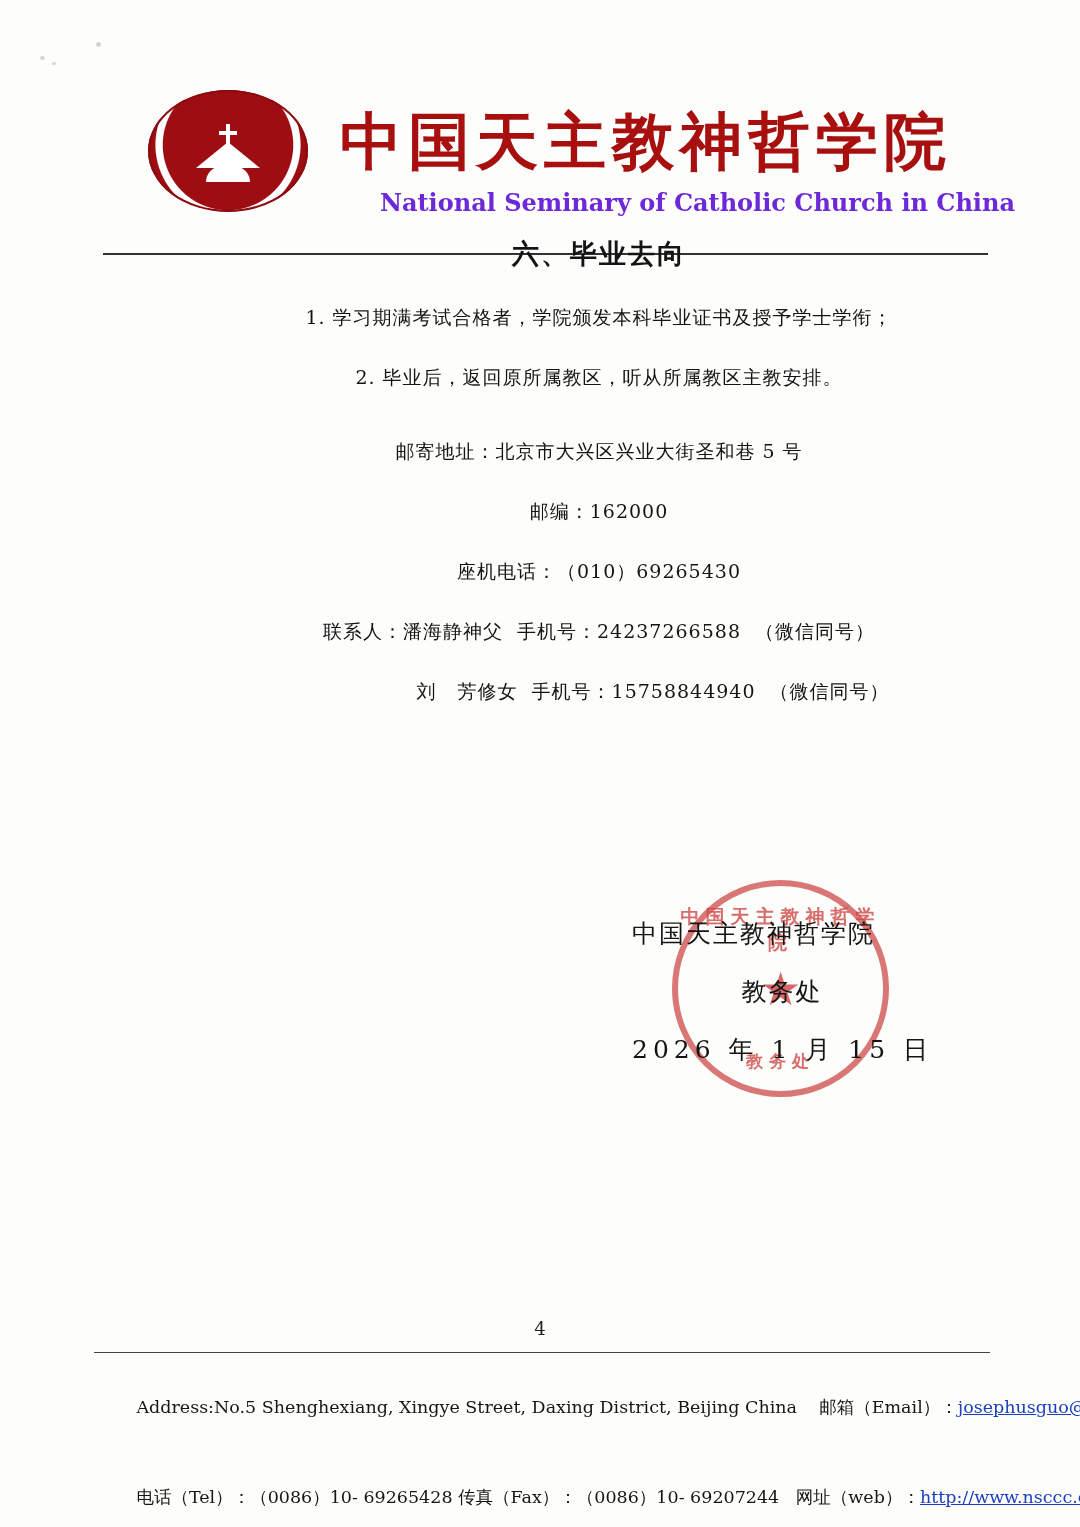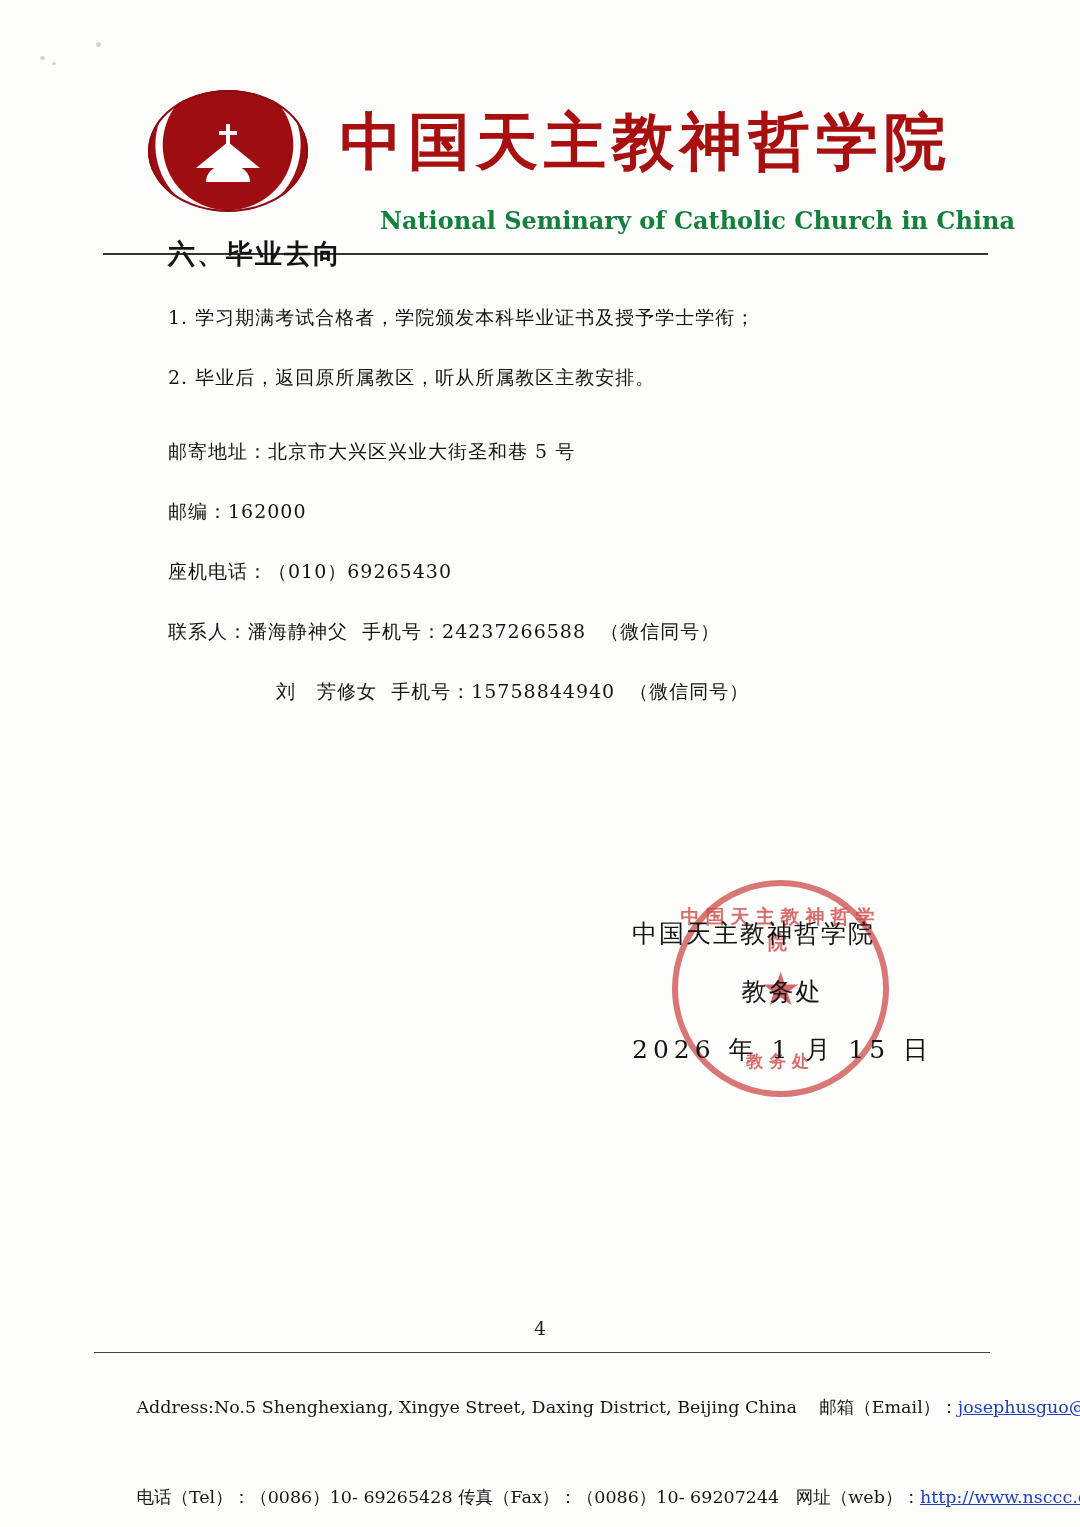--- a/index.html
+++ b/index.html
@@ -116,42 +116,43 @@
     font-family: "DejaVu Sans", "Liberation Sans", sans-serif;
     font-weight: 700;
     font-size: 62px;
     letter-spacing: 6px;
     color: #a8100f;
     white-space: nowrap;
   }
   .title-en {
     position: absolute;
     left: 380px;
-    top: 166px;
+    top: 148px;
     font-family: "DejaVu Serif", "Liberation Serif", serif;
     font-weight: 700;
     font-size: 24px;
-    color: #15803d;
+    color: #6d28d9;
     white-space: nowrap;
   }
   .header-rule {
     position: absolute;
     left: 103px;
     top: 213px;
     width: 885px;
     height: 2px;
     background: #333;
   }
 
   
   .content {
     position: absolute;
-    left: 168px;
+    left: 184px;
     top: 228px;
     width: 830px;
+    text-align: center;
   }
   .sec-head {
     font-family: "DejaVu Sans", "Liberation Sans", sans-serif;
     font-weight: 700;
     font-size: 27px;
     letter-spacing: 2px;
     margin: 8px 0 18px 0;
     color: #141414;
   }
   .para {

